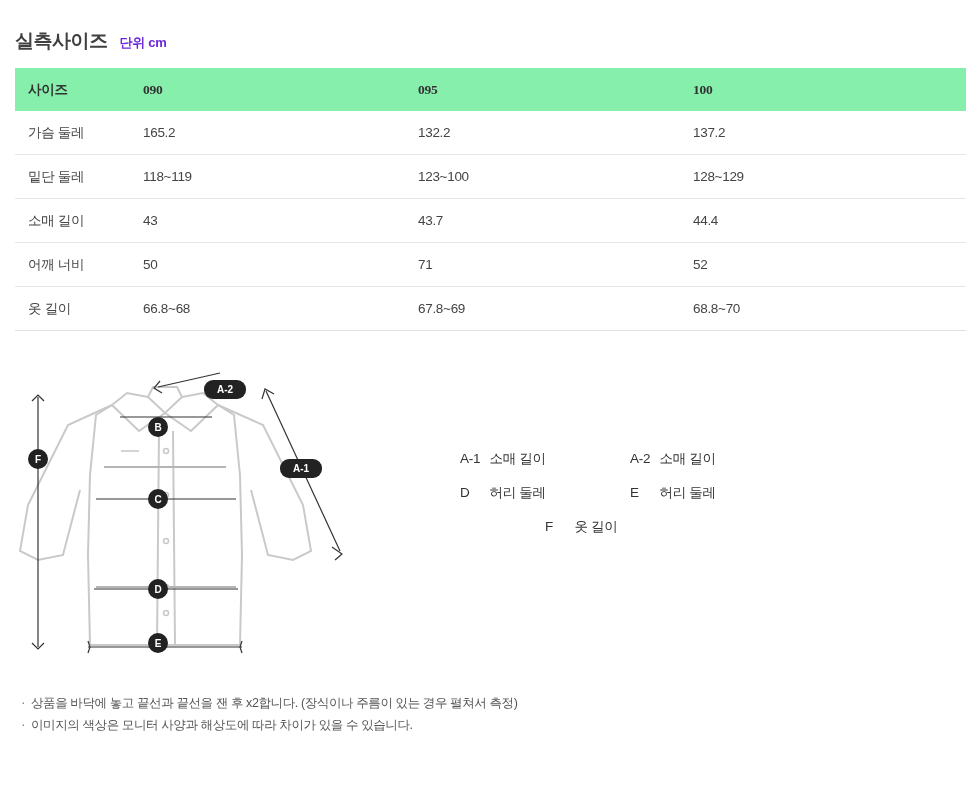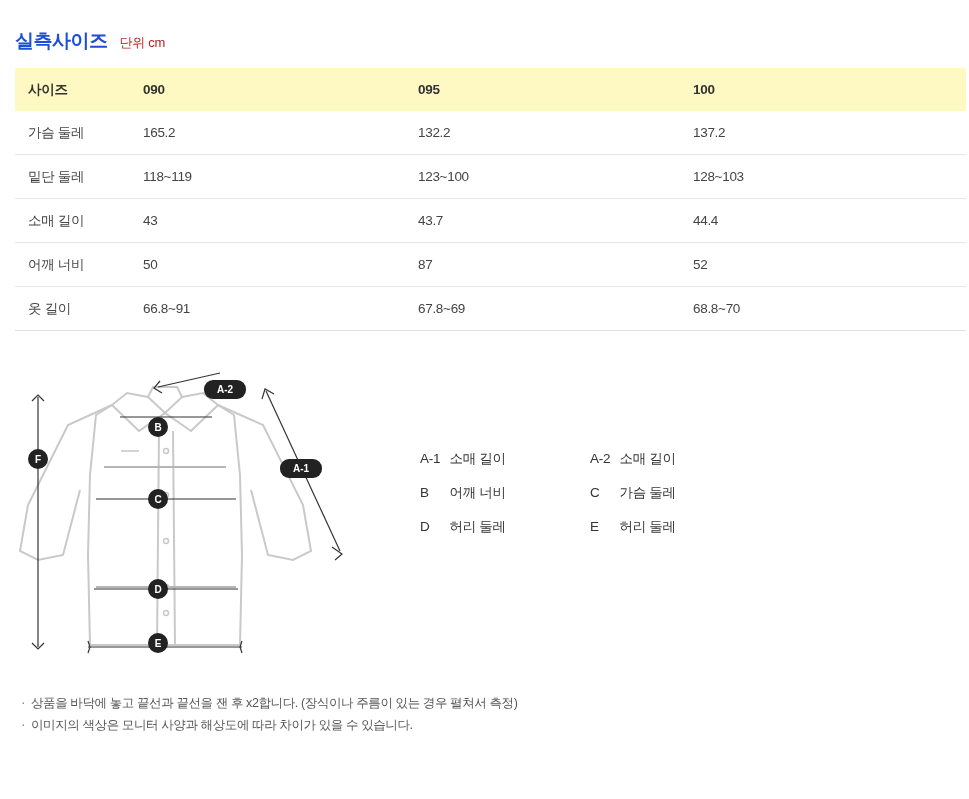--- a/index.html
+++ b/index.html
@@ -25,28 +25,29 @@
   .header {
     position: absolute;
     left: 15px;
     top: 28px;
     display: flex;
     align-items: baseline;
   }
   .header-title {
     font-size: 19px;
     font-weight: bold;
-    color: #1d4ed8;
+    color: #404040;
     letter-spacing: -0.5px;
   }
   .header-unit {
     font-size: 13px;
-    color: #b91c1c;
+    color: #6d28d9;
     margin-left: 12px;
     letter-spacing: -0.3px;
+    font-weight: bold;
   }
 
   
   .size-table {
     position: absolute;
     left: 15px;
     top: 68px;
     width: 938px;
     border-collapse: collapse;
     table-layout: fixed;
@@ -55,21 +56,22 @@
     text-align: left;
     font-size: 13.5px;
     font-weight: normal;
     color: #444444;
     padding: 0;
     height: 43px;
     vertical-align: middle;
     letter-spacing: -0.3px;
   }
   .size-table thead tr {
-    background: #fef9c3;
+    background: #86efac;
+    font-family: Liberation Serif, serif;
   }
   .size-table thead th {
     color: #333333;
     font-weight: bold;
     font-size: 13.5px;
   }
   .size-table tbody tr {
     border-bottom: 1px solid #e6e6e6;
   }
   .size-table tbody tr:last-child {
@@ -101,20 +103,21 @@
   
   .legend {
     position: absolute;
     left: 420px;
     top: 95px;
     width: 420px;
   }
   .legend-row {
     display: flex;
     margin-bottom: 16px;
+    justify-content: center;
   }
   .legend-item {
     width: 170px;
     font-size: 13.5px;
     color: #333333;
     letter-spacing: -0.3px;
     white-space: nowrap;
   }
   .legend-code {
     display: inline-block;
@@ -168,37 +171,37 @@
       <tr>
         <td class="col-label row-label">가슴 둘레</td>
         <td class="col-v1">165.2</td>
         <td class="col-v2">132.2</td>
         <td class="col-v3">137.2</td>
       </tr>
       <tr>
         <td class="col-label row-label">밑단 둘레</td>
         <td class="col-v1">118~119</td>
         <td class="col-v2">123~100</td>
-        <td class="col-v3">128~103</td>
+        <td class="col-v3">128~129</td>
       </tr>
       <tr>
         <td class="col-label row-label">소매 길이</td>
         <td class="col-v1">43</td>
         <td class="col-v2">43.7</td>
         <td class="col-v3">44.4</td>
       </tr>
       <tr>
         <td class="col-label row-label">어깨 너비</td>
         <td class="col-v1">50</td>
-        <td class="col-v2">87</td>
+        <td class="col-v2">71</td>
         <td class="col-v3">52</td>
       </tr>
       <tr>
         <td class="col-label row-label">옷 길이</td>
-        <td class="col-v1">66.8~91</td>
+        <td class="col-v1">66.8~68</td>
         <td class="col-v2">67.8~69</td>
         <td class="col-v3">68.8~70</td>
       </tr>
     </tbody>
   </table>
 
   <div class="diagram-area">
 
     <svg class="garment-svg" width="400" height="320" viewBox="0 0 400 320">
       <g fill="none" stroke="#c9c9c9" stroke-width="2">
@@ -285,36 +288,32 @@
           <span class="legend-code">A-1</span>
           <span>소매 길이</span>
         </div>
         <div class="legend-item">
           <span class="legend-code">A-2</span>
           <span>소매 길이</span>
         </div>
       </div>
       <div class="legend-row">
         <div class="legend-item">
-          <span class="legend-code">B</span>
-          <span>어깨 너비</span>
-        </div>
-        <div class="legend-item">
-          <span class="legend-code">C</span>
-          <span>가슴 둘레</span>
+          <span class="legend-code">D</span>
+          <span>허리 둘레</span>
+        </div>
+        <div class="legend-item">
+          <span class="legend-code">E</span>
+          <span>허리 둘레</span>
         </div>
       </div>
       <div class="legend-row">
         <div class="legend-item">
-          <span class="legend-code">D</span>
-          <span>허리 둘레</span>
-        </div>
-        <div class="legend-item">
-          <span class="legend-code">E</span>
-          <span>허리 둘레</span>
+          <span class="legend-code">F</span>
+          <span>옷 길이</span>
         </div>
       </div>
     </div>
   </div>
 
   <div class="notes">
     <div class="note-line">상품을 바닥에 놓고 끝선과 끝선을 잰 후 x2합니다. (장식이나 주름이 있는 경우 펼쳐서 측정)</div>
     <div class="note-line">이미지의 색상은 모니터 사양과 해상도에 따라 차이가 있을 수 있습니다.</div>
   </div>
 

